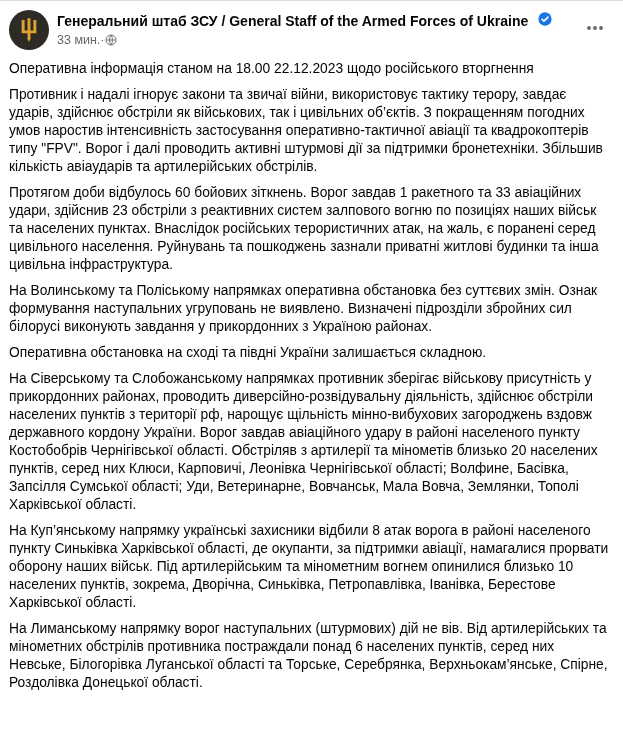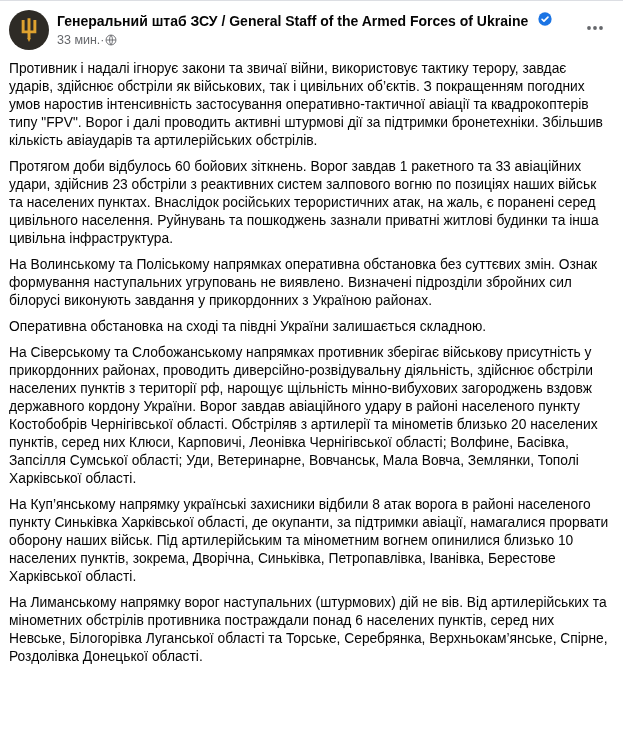--- a/index.html
+++ b/index.html
@@ -129,20 +129,21 @@
           <circle cx="4" cy="10" r="1.9"></circle>
           <circle cx="10" cy="10" r="1.9"></circle>
           <circle cx="16" cy="10" r="1.9"></circle>
         </svg>
       </span>
     </button>
 
   </div>
 
   <div class="post-body">
+    <p>Оперативна інформація станом на 18.00 22.12.2023 щодо російського вторгнення</p>
     <p>Противник і надалі ігнорує закони та звичаї війни, використовує тактику терору, завдає ударів, здійснює обстріли як військових, так і цивільних об’єктів. З покращенням погодних умов наростив інтенсивність застосування оперативно-тактичної авіації та квадрокоптерів типу "FPV". Ворог і далі проводить активні штурмові дії за підтримки бронетехніки. Збільшив кількість авіаударів та артилерійських обстрілів.</p>
     <p>Протягом доби відбулось 60 бойових зіткнень. Ворог завдав 1 ракетного та 33 авіаційних удари, здійснив 23 обстріли з реактивних систем залпового вогню по позиціях наших військ та населених пунктах. Внаслідок російських терористичних атак, на жаль, є поранені серед цивільного населення. Руйнувань та пошкоджень зазнали приватні житлові будинки та інша цивільна інфраструктура.</p>
     <p>На Волинському та Поліському напрямках оперативна обстановка без суттєвих змін. Ознак формування наступальних угруповань не виявлено. Визначені підрозділи збройних сил білорусі виконують завдання у прикордонних з Україною районах.</p>
     <p>Оперативна обстановка на сході та півдні України залишається складною.</p>
     <p>На Сіверському та Слобожанському напрямках противник зберігає військову присутність у прикордонних районах, проводить диверсійно-розвідувальну діяльність, здійснює обстріли населених пунктів з території рф, нарощує щільність мінно-вибухових загороджень вздовж державного кордону України. Ворог завдав авіаційного удару в районі населеного пункту Костобобрів Чернігівської області. Обстріляв з артилерії та мінометів близько 20 населених пунктів, серед них Клюси, Карповичі, Леонівка Чернігівської області; Волфине, Басівка, Запсілля Сумської області; Уди, Ветеринарне, Вовчанськ, Мала Вовча, Землянки, Тополі Харківської області.</p>
     <p>На Куп’янському напрямку українські захисники відбили 8 атак ворога в районі населеного пункту Синьківка Харківської області, де окупанти, за підтримки авіації, намагалися прорвати оборону наших військ. Під артилерійським та мінометним вогнем опинилися близько 10 населених пунктів, зокрема, Дворічна, Синьківка, Петропавлівка, Іванівка, Берестове Харківської області.</p>
     <p>На Лиманському напрямку ворог наступальних (штурмових) дій не вів. Від артилерійських та мінометних обстрілів противника постраждали понад 6 населених пунктів, серед них Невське, Білогорівка Луганської області та Торське, Серебрянка, Верхньокам’янське, Спірне, Роздолівка Донецької області.</p>
   </div>
 
 </div>

